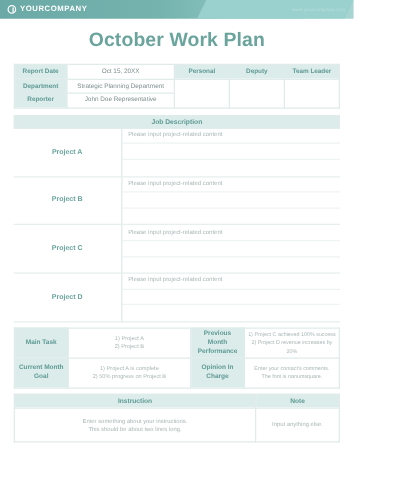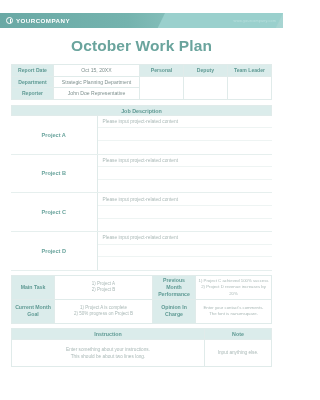--- a/index.html
+++ b/index.html
@@ -10,21 +10,20 @@
     overflow: hidden;
     background: #ffffff;
     font-family: "Liberation Sans", sans-serif;
   }
 
   .page {
     position: relative;
     width: 283px;
     height: 318px;
     background: #ffffff;
-    margin-top: 13px;
   }
 
   
   .topbar {
     position: relative;
     height: 15px;
     width: 100%;
     background: linear-gradient(90deg, #6aa9a5 0%, #74b3ae 45%, #8fc6c2 70%, #a8d5d2 100%);
     display: flex;
     align-items: center;

